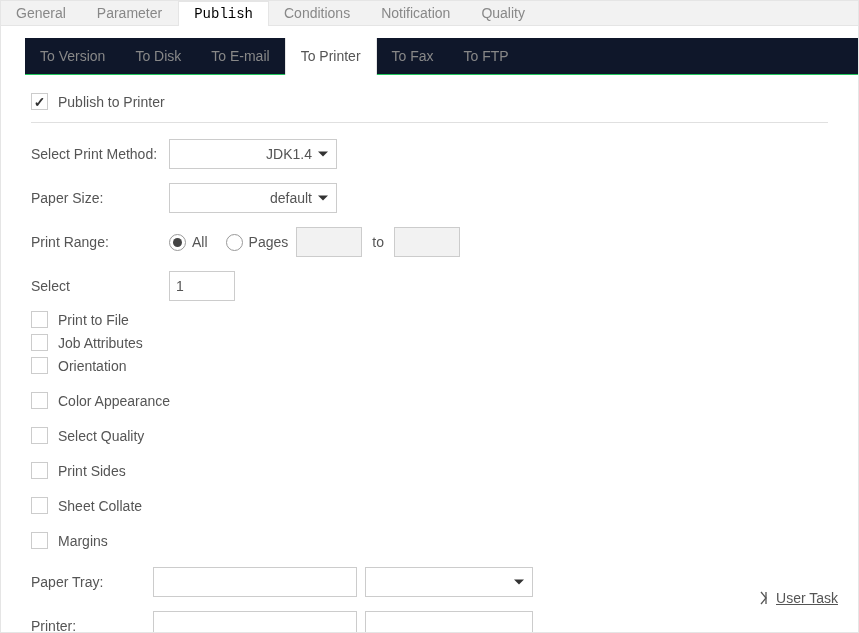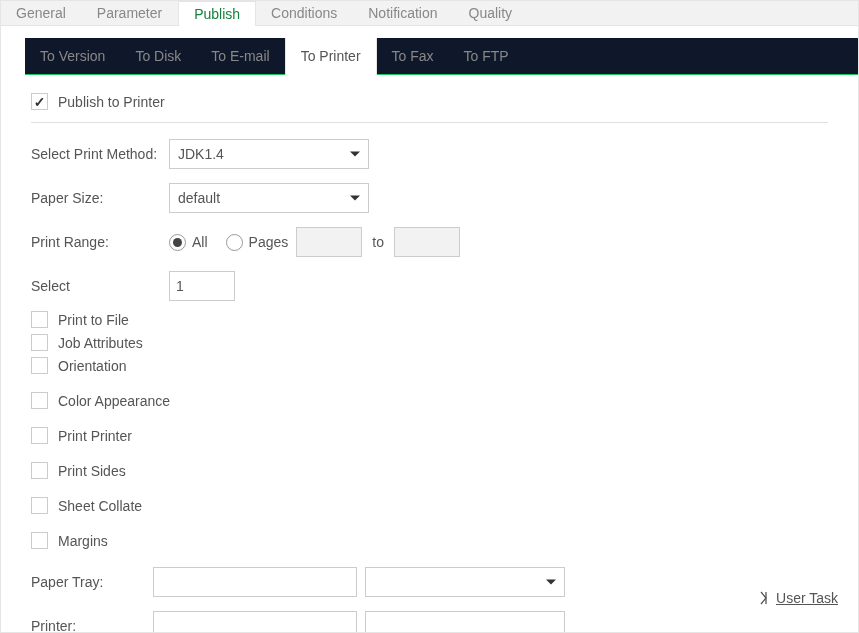--- a/index.html
+++ b/index.html
@@ -19,25 +19,26 @@
     border-bottom: 1px solid #e5e5e5;
   }
   .tab {
     padding: 4px 15px;
     color: #888;
     cursor: pointer;
     border-right: 1px solid transparent;
   }
   .tab.active {
     background: #fff;
-    color: #15803d;
+    color: #000000;
     border-left: 1px solid #e5e5e5;
     border-right: 1px solid #e5e5e5;
     border-top: 1px solid #e5e5e5;
     margin-bottom: -1px;
+    font-family: Liberation Mono, monospace;
   }
   .sub-tab-bar {
     display: flex;
     background: #0f172a;
     border-bottom: 1px solid #22c55e;
     margin-top: 12px;
     margin-left: 24px;
   }
   .sub-tab {
     padding: 10px 15px;
@@ -103,21 +104,21 @@
   .select .caret {
     position: absolute;
     right: 8px;
     top: 50%;
     transform: translateY(-50%);
     width: 0; height: 0;
     border-left: 5px solid transparent;
     border-right: 5px solid transparent;
     border-top: 5px solid #333;
   }
-  .select.w200 { width: 200px; }
+  .select.w200 { width: 168px; justify-content: flex-end; }
   .radio {
     width: 17px; height: 17px;
     border: 1px solid #999;
     border-radius: 50%;
     display: inline-flex;
     align-items: center;
     justify-content: center;
     margin-right: 6px;
     cursor: pointer;
     flex-shrink: 0;
@@ -238,21 +239,21 @@
     <span>Orientation</span>
   </div>
 
   <div class="check-row m-bot-sp">
     <span class="checkbox"></span>
     <span>Color Appearance</span>
   </div>
 
   <div class="check-row m-bot-sp">
     <span class="checkbox"></span>
-    <span>Print Printer</span>
+    <span>Select Quality</span>
   </div>
 
   <div class="check-row m-bot-sp">
     <span class="checkbox"></span>
     <span>Print Sides</span>
   </div>
 
   <div class="check-row m-bot-sp">
     <span class="checkbox"></span>
     <span>Sheet Collate</span>

